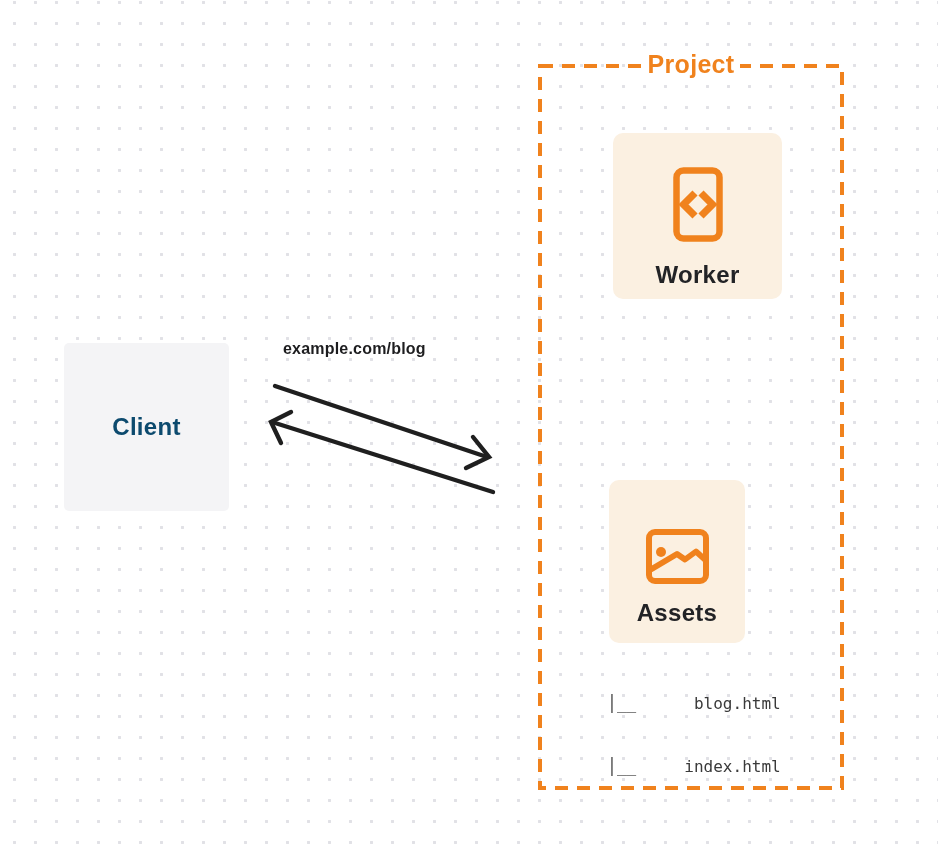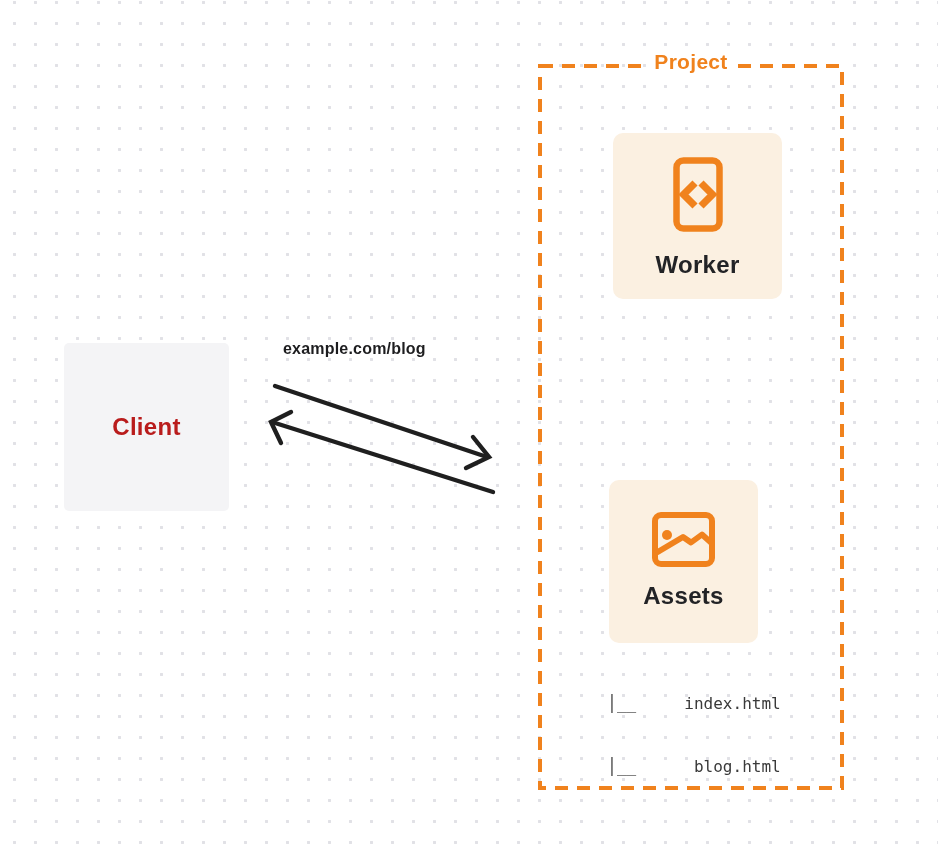--- a/index.html
+++ b/index.html
@@ -25,21 +25,21 @@
 
   .client-box {
     position: absolute;
     left: 64px; top: 343px;
     width: 165px; height: 168px;
     background: #F4F4F6;
     border-radius: 5px;
     display: flex; align-items: center; justify-content: center;
   }
   .client-box .label {
-    font-weight: bold; font-size: 24px; color: #b91c1c; letter-spacing: 0.3px;
+    font-weight: bold; font-size: 24px; color: #0c4a6e; letter-spacing: 0.3px;
   }
 
   .request-label {
     position: absolute;
     left: 283px; top: 340px;
     font-weight: bold; font-size: 16px; color: #1D1D1F;
     letter-spacing: 0.2px;
     white-space: nowrap;
   }
 
@@ -48,32 +48,32 @@
     left: 540px; top: 50px;
     width: 302px;
     text-align: center;
   }
   .project-label span {
     display: inline-block;
     background: #FFFFFF;
     padding: 0 6px;
     color: #F0821D;
     font-weight: bold;
-    font-size: 21px;
+    font-size: 25px;
     letter-spacing: 0.3px;
   }
 
   .card {
     position: absolute;
     background: #FBF0E1;
     border-radius: 10px;
-    display: flex; flex-direction: column; align-items: center;
+    display: flex; flex-direction: column; align-items: center; justify-content: center;
   }
   .card.worker { left: 613px; top: 133px; width: 169px; height: 166px; }
-  .card.assets { left: 609px; top: 480px; width: 149px; height: 163px; }
+  .card.assets { left: 609px; top: 480px; width: 136px; height: 163px; }
   .card.worker .icon-wrap { margin-top: 24px; line-height: 0; }
   .card.assets .icon-wrap { margin-top: 32px; line-height: 0; }
   .card .card-label {
     font-weight: bold; font-size: 24px; color: #222326; letter-spacing: 0.3px;
   }
   .card.worker .card-label { margin-top: 19px; }
   .card.assets .card-label { margin-top: 15px; }
 
   .file-tree {
     position: absolute;
@@ -130,18 +130,18 @@
       <svg width="63" height="55" viewBox="0 0 63 55">
         <rect x="3" y="3" width="57" height="49" rx="6" fill="none" stroke="#F0821D" stroke-width="6"></rect>
         <circle cx="15" cy="23" r="5" fill="#F0821D"></circle>
         <path d="M4 41 L31 25 L39 30.5 L50 22.5 L60 31.5" fill="none" stroke="#F0821D" stroke-width="5.8" stroke-linejoin="round" stroke-linecap="butt"></path>
       </svg>
     </span>
     <span class="card-label">Assets</span>
   </div>
 
   <div class="file-tree">
+    <div>  │__      blog.html</div>
     <div>  │__     index.html</div>
-    <div>  │__      blog.html</div>
     
   </div>
 
 </div>
 
 </body></html>

